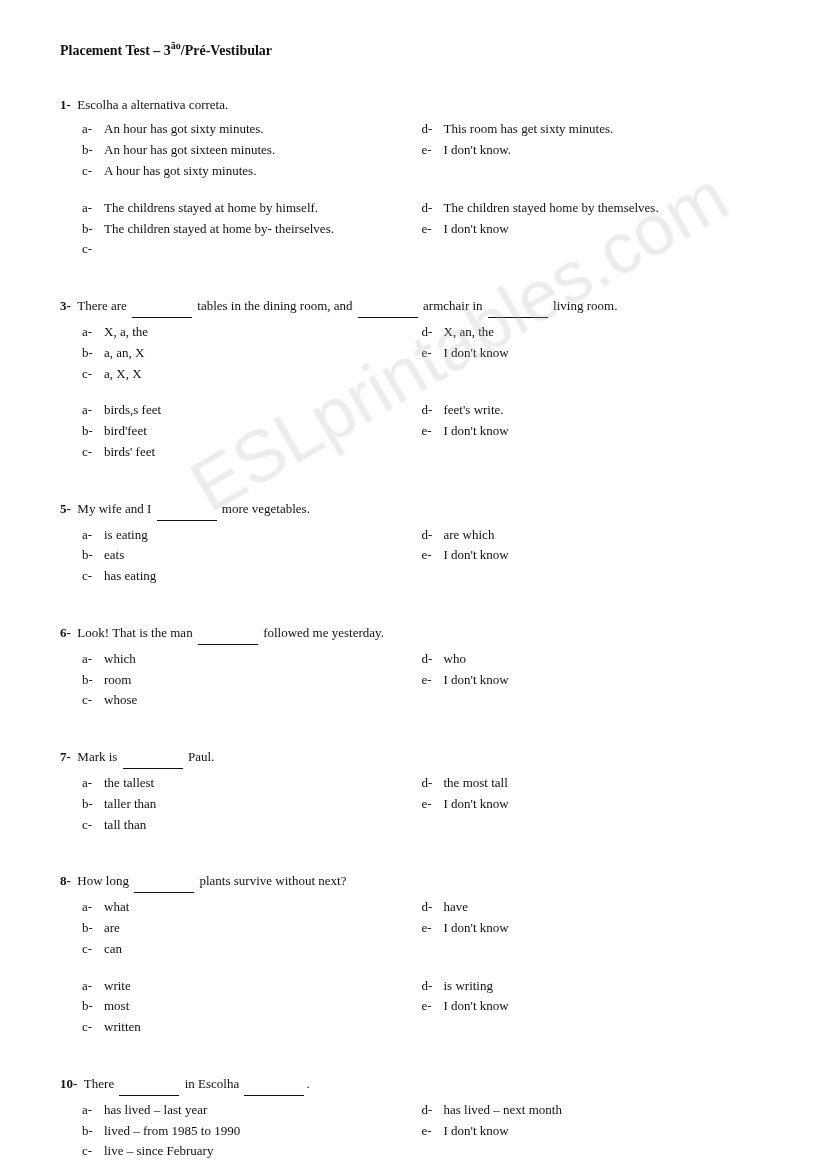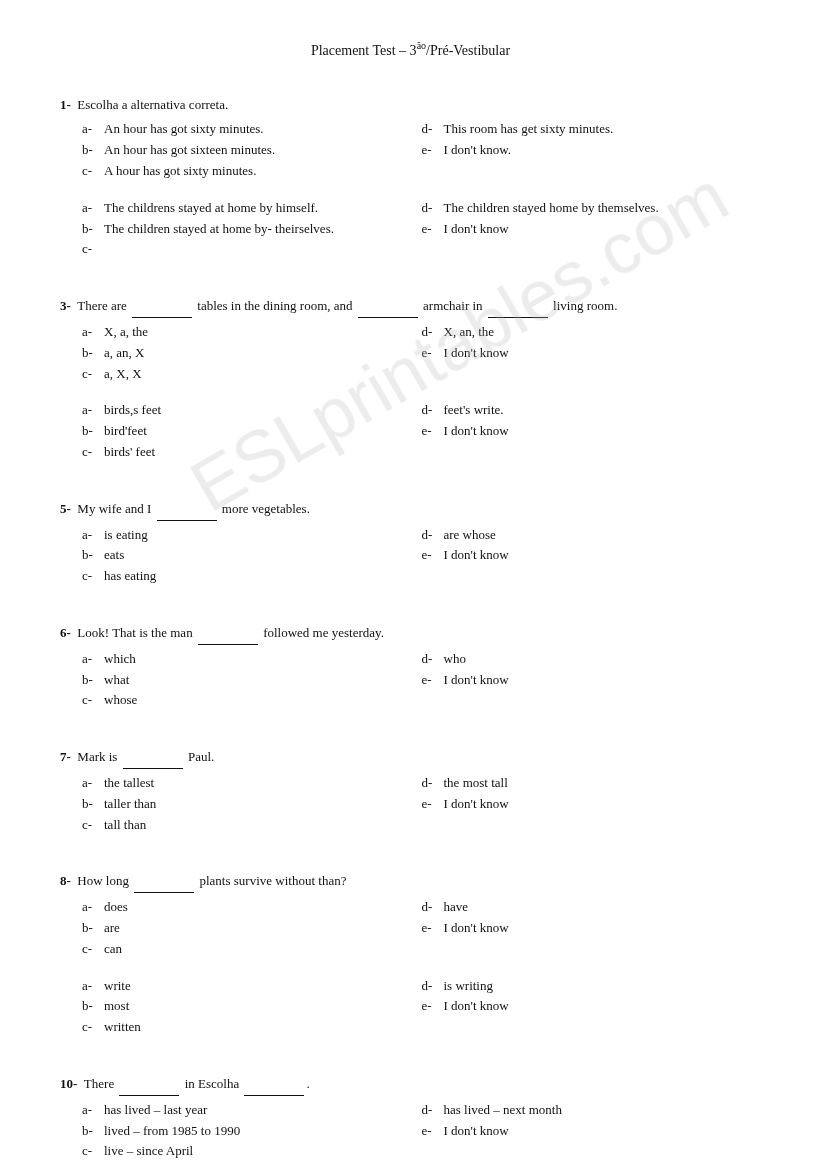--- a/index.html
+++ b/index.html
@@ -7,22 +7,21 @@
       background: #fff;
       font-family: 'Times New Roman', Times, serif;
       font-size: 13px;
       color: #111;
       width: 821px;
       min-height: 1169px;
       padding: 40px 60px 40px 60px;
       position: relative;
     }
     .page-title {
-      text-align: center;
-      font-weight: normal;
+      font-weight: bold;
       font-size: 14px;
       margin-bottom: 29px;
     }
     .sup { font-size: 10px; vertical-align: super; }
     .question-block {
       margin-bottom: 16px;
     }
     .question-stem {
       margin-bottom: 4px;
       line-height: 1.5;
@@ -164,21 +163,21 @@
     </div>
     <div class="question-block">
       <div class="question-stem stem-with-blanks"><span><strong>5-</strong></span>&nbsp;&nbsp;<span>My wife and I </span><span class="blank">&nbsp;&nbsp;&nbsp;&nbsp;&nbsp;&nbsp;&nbsp;&nbsp;</span><span> more vegetables.</span></div>
       <div style="display: grid; grid-template-columns: 1fr 1fr; margin-left: 22px;">
         <div style="display: flex; line-height: 1.6;">
           <span style="min-width:22px;flex-shrink:0">a-</span>
           <span>is eating</span>
         </div>
         <div style="display: flex; line-height: 1.6;">
           <span style="min-width:22px;flex-shrink:0">d-</span>
-          <span>are whose</span>
+          <span>are which</span>
         </div>
         <div style="display: flex; line-height: 1.6;">
           <span style="min-width:22px;flex-shrink:0">b-</span>
           <span>eats</span>
         </div>
         <div style="display: flex; line-height: 1.6;">
           <span style="min-width:22px;flex-shrink:0">e-</span>
           <span>I don't know</span>
         </div>
         <div style="display: flex; line-height: 1.6;">
@@ -194,67 +193,67 @@
         <div style="display: flex; line-height: 1.6;">
           <span style="min-width:22px;flex-shrink:0">a-</span>
           <span>which</span>
         </div>
         <div style="display: flex; line-height: 1.6;">
           <span style="min-width:22px;flex-shrink:0">d-</span>
           <span>who</span>
         </div>
         <div style="display: flex; line-height: 1.6;">
           <span style="min-width:22px;flex-shrink:0">b-</span>
+          <span>room</span>
+        </div>
+        <div style="display: flex; line-height: 1.6;">
+          <span style="min-width:22px;flex-shrink:0">e-</span>
+          <span>I don't know</span>
+        </div>
+        <div style="display: flex; line-height: 1.6;">
+          <span style="min-width:22px;flex-shrink:0">c-</span>
+          <span>whose</span>
+        </div>
+        <div style="display: flex; line-height: 1.6;"></div>
+      </div>
+    </div>
+    <div class="question-block">
+      <div class="question-stem stem-with-blanks"><span><strong>7-</strong></span>&nbsp;&nbsp;<span>Mark is </span><span class="blank">&nbsp;&nbsp;&nbsp;&nbsp;&nbsp;&nbsp;&nbsp;&nbsp;</span><span> Paul.</span></div>
+      <div style="display: grid; grid-template-columns: 1fr 1fr; margin-left: 22px;">
+        <div style="display: flex; line-height: 1.6;">
+          <span style="min-width:22px;flex-shrink:0">a-</span>
+          <span>the tallest</span>
+        </div>
+        <div style="display: flex; line-height: 1.6;">
+          <span style="min-width:22px;flex-shrink:0">d-</span>
+          <span>the most tall</span>
+        </div>
+        <div style="display: flex; line-height: 1.6;">
+          <span style="min-width:22px;flex-shrink:0">b-</span>
+          <span>taller than</span>
+        </div>
+        <div style="display: flex; line-height: 1.6;">
+          <span style="min-width:22px;flex-shrink:0">e-</span>
+          <span>I don't know</span>
+        </div>
+        <div style="display: flex; line-height: 1.6;">
+          <span style="min-width:22px;flex-shrink:0">c-</span>
+          <span>tall than</span>
+        </div>
+        <div style="display: flex; line-height: 1.6;"></div>
+      </div>
+    </div>
+    <div class="question-block">
+      <div class="question-stem stem-with-blanks"><span><strong>8-</strong></span>&nbsp;&nbsp;<span>How long </span><span class="blank">&nbsp;&nbsp;&nbsp;&nbsp;&nbsp;&nbsp;&nbsp;&nbsp;</span><span> plants survive without next?</span></div>
+      <div style="display: grid; grid-template-columns: 1fr 1fr; margin-left: 22px;">
+        <div style="display: flex; line-height: 1.6;">
+          <span style="min-width:22px;flex-shrink:0">a-</span>
           <span>what</span>
         </div>
         <div style="display: flex; line-height: 1.6;">
-          <span style="min-width:22px;flex-shrink:0">e-</span>
-          <span>I don't know</span>
-        </div>
-        <div style="display: flex; line-height: 1.6;">
-          <span style="min-width:22px;flex-shrink:0">c-</span>
-          <span>whose</span>
-        </div>
-        <div style="display: flex; line-height: 1.6;"></div>
-      </div>
-    </div>
-    <div class="question-block">
-      <div class="question-stem stem-with-blanks"><span><strong>7-</strong></span>&nbsp;&nbsp;<span>Mark is </span><span class="blank">&nbsp;&nbsp;&nbsp;&nbsp;&nbsp;&nbsp;&nbsp;&nbsp;</span><span> Paul.</span></div>
-      <div style="display: grid; grid-template-columns: 1fr 1fr; margin-left: 22px;">
-        <div style="display: flex; line-height: 1.6;">
-          <span style="min-width:22px;flex-shrink:0">a-</span>
-          <span>the tallest</span>
-        </div>
-        <div style="display: flex; line-height: 1.6;">
-          <span style="min-width:22px;flex-shrink:0">d-</span>
-          <span>the most tall</span>
-        </div>
-        <div style="display: flex; line-height: 1.6;">
-          <span style="min-width:22px;flex-shrink:0">b-</span>
-          <span>taller than</span>
-        </div>
-        <div style="display: flex; line-height: 1.6;">
-          <span style="min-width:22px;flex-shrink:0">e-</span>
-          <span>I don't know</span>
-        </div>
-        <div style="display: flex; line-height: 1.6;">
-          <span style="min-width:22px;flex-shrink:0">c-</span>
-          <span>tall than</span>
-        </div>
-        <div style="display: flex; line-height: 1.6;"></div>
-      </div>
-    </div>
-    <div class="question-block">
-      <div class="question-stem stem-with-blanks"><span><strong>8-</strong></span>&nbsp;&nbsp;<span>How long </span><span class="blank">&nbsp;&nbsp;&nbsp;&nbsp;&nbsp;&nbsp;&nbsp;&nbsp;</span><span> plants survive without than?</span></div>
-      <div style="display: grid; grid-template-columns: 1fr 1fr; margin-left: 22px;">
-        <div style="display: flex; line-height: 1.6;">
-          <span style="min-width:22px;flex-shrink:0">a-</span>
-          <span>does</span>
-        </div>
-        <div style="display: flex; line-height: 1.6;">
           <span style="min-width:22px;flex-shrink:0">d-</span>
           <span>have</span>
         </div>
         <div style="display: flex; line-height: 1.6;">
           <span style="min-width:22px;flex-shrink:0">b-</span>
           <span>are</span>
         </div>
         <div style="display: flex; line-height: 1.6;">
           <span style="min-width:22px;flex-shrink:0">e-</span>
           <span>I don't know</span>
@@ -305,18 +304,18 @@
         <div style="display: flex; line-height: 1.6;">
           <span style="min-width:22px;flex-shrink:0">b-</span>
           <span>lived – from 1985 to 1990</span>
         </div>
         <div style="display: flex; line-height: 1.6;">
           <span style="min-width:22px;flex-shrink:0">e-</span>
           <span>I don't know</span>
         </div>
         <div style="display: flex; line-height: 1.6;">
           <span style="min-width:22px;flex-shrink:0">c-</span>
-          <span>live – since April</span>
+          <span>live – since February</span>
         </div>
         <div style="display: flex; line-height: 1.6;"></div>
       </div>
     </div>
   </div>
 
 </body></html>

